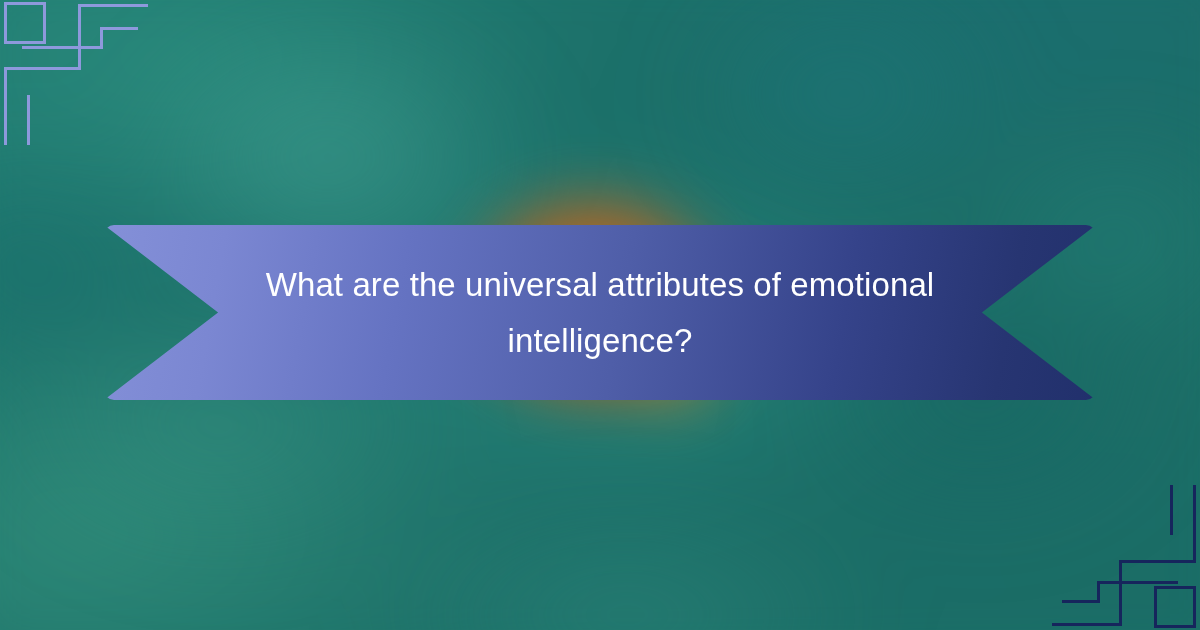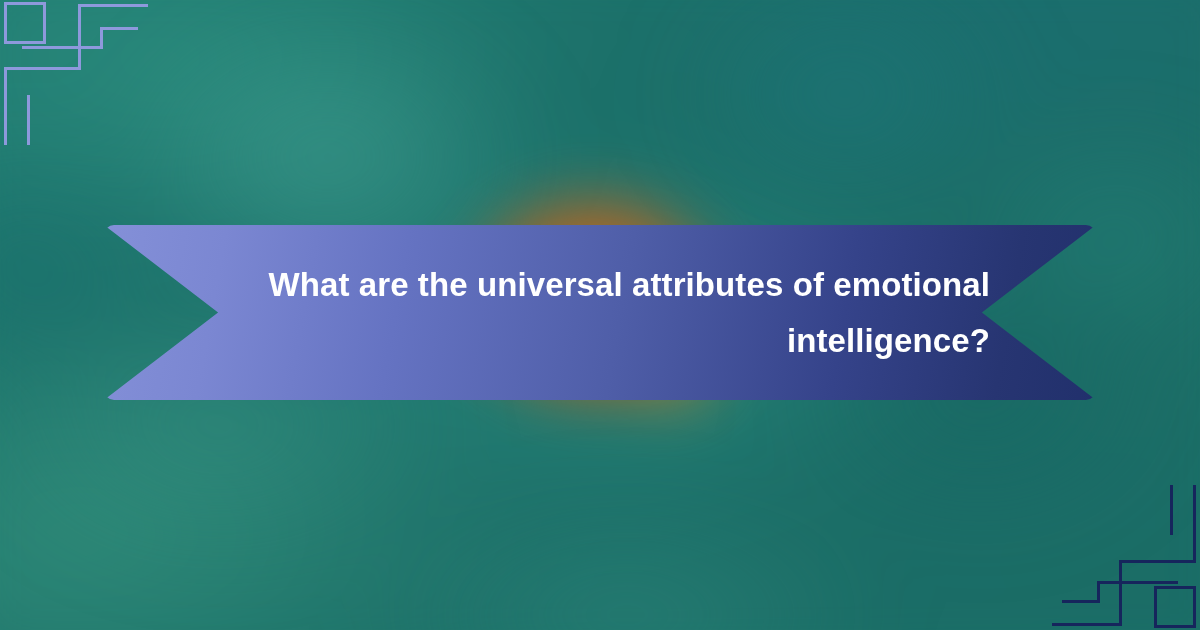--- a/index.html
+++ b/index.html
@@ -110,25 +110,25 @@
         0 0, 100% 0,
         100% 0, 88.5% 50%, 100% 100%,
         100% 100%, 0 100%,
         11.5% 50%, 0 0);
     display:flex;
     align-items:center;
     justify-content:center;
   }
   .ribbon-text {
     width:800px;
-    text-align:right;
+    text-align:center;
     color:#ffffff;
     font-size:33px;
     line-height:56px;
-    font-weight:700;
+    font-weight:400;
     letter-spacing:.1px;
     padding:0 10px;
   }
 </style>
 </head>
 <body>
 
 <div id="stage">
 
   <div class="bg-layer bg-base"></div>

